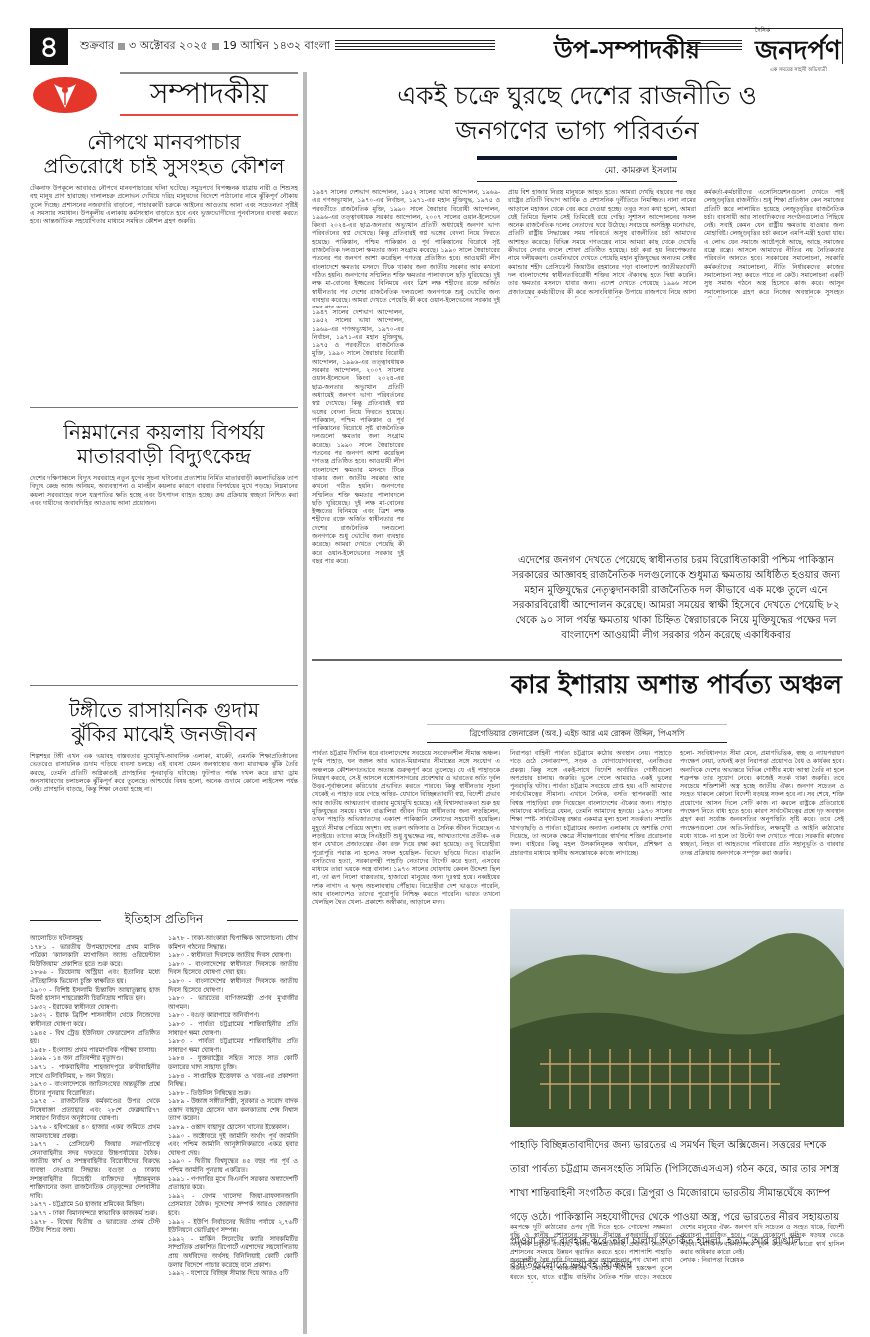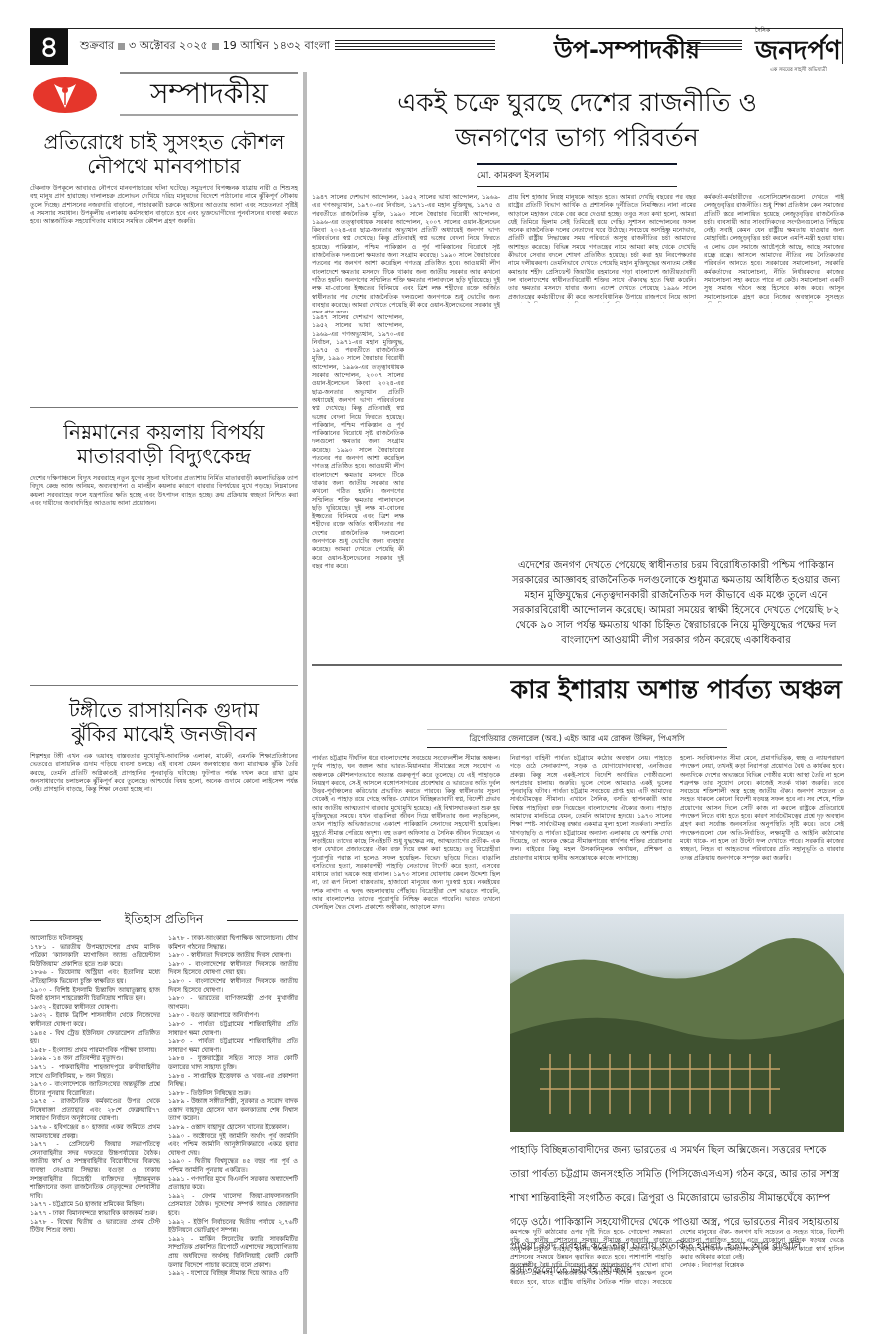--- a/index.html
+++ b/index.html
@@ -19,35 +19,35 @@
   .section-title { position: absolute; left: 484px; top: 2px; font-size: 24px; font-family: "DejaVu Sans", sans-serif; font-weight: bold; white-space: nowrap; color: #111; margin-left: 40px; }
   .brand { position: absolute; left: 725px; top: -4px; }
   .brand .small { font-size: 6px; font-family: "DejaVu Sans", sans-serif; display: block; }
   .brand .big { font-size: 26px; font-weight: bold; font-family: "DejaVu Sans", sans-serif; line-height: 28px; }
   .brand-tag { position: absolute; left: 770px; top: 66px; font-size: 5px; color: #333; font-family: "DejaVu Sans", sans-serif; }
 
   
   .left-col { position: absolute; left: 30px; top: 70px; width: 268px; }
   .ed-banner { position: relative; height: 48px; }
   .ed-logo { position: absolute; left: 2px; top: 6px; width: 66px; height: 38px; }
-  .ed-banner .ed-title { position: absolute; left: 90px; top: 2px; width: 178px; border-top: 2px solid #888; border-bottom: 2px solid #a3a3a3; font-size: 28px; text-align: center; line-height: 40px; font-family: "DejaVu Sans", sans-serif; }
+  .ed-banner .ed-title { position: absolute; left: 90px; top: 2px; width: 178px; border-top: 2px solid #888; border-bottom: 2px solid #ef4444; font-size: 28px; text-align: center; line-height: 40px; font-family: "DejaVu Sans", sans-serif; }
   .headline { font-family: "DejaVu Sans", sans-serif; font-size: 20px; text-align: center; line-height: 24px; margin-top: 12px; }
   .body-text { font-size: 6.2px; line-height: 8.3px; text-align: justify; color: #222; margin-top: 6px; overflow: hidden; }
   .art-sep { border-top: 1px solid #777; margin-top: 5px; }
 
   .history-title { display: flex; align-items: center; gap: 24px; margin-top: 8px; font-family: "DejaVu Sans", sans-serif; font-size: 12px; }
   .history-title .line { flex: 1; border-top: 1.5px solid #222; }
   .history-cols { display: flex; gap: 8px; margin-top: 4px; }
   .history-cols .col { flex: 1; font-size: 6.4px; line-height: 8.6px; text-align: justify; color: #222; }
 
   
   .vbar { position: absolute; left: 303px; top: 72px; width: 4px; height: 1262px; background: #bbb; }
   .right { position: absolute; left: 312px; top: 72px; width: 530px; }
-  .big-headline { font-family: "DejaVu Sans", sans-serif; font-size: 25px; text-align: center; line-height: 35px; margin-top: 13px; }
-  .byline { text-align: left; font-size: 9px; margin: 8px auto 0; width: 200px; border-top: 2px solid #0f172a; border-bottom: 1px solid #222; padding: 3px 0; font-family: "DejaVu Sans", sans-serif; }
+  .big-headline { font-family: "DejaVu Sans", sans-serif; font-size: 25px; text-align: center; line-height: 35px; margin-top: 6px; }
+  .byline { text-align: right; font-size: 9px; margin: 8px auto 0; width: 200px; border-top: 4px solid #0f172a; border-bottom: 1px solid #222; padding: 3px 0; font-family: "DejaVu Sans", sans-serif; }
   .art1 { position: relative; height: 465px; margin-top: 6px; }
   .col-a { position: absolute; left: 0; top: 0; width: 188px; }
   .col-b { position: absolute; left: 196px; top: 0; width: 188px; }
   .col-c { position: absolute; left: 392px; top: 0; width: 140px; }
   .photo1 { position: absolute; left: 100px; top: 120px; width: 430px; height: 238px; background: linear-gradient(135deg, #9fa8c8 0%, #dfe2ee 45%, #7d88b2 100%); overflow: hidden; }
   .caption1 { position: absolute; left: 196px; top: 364px; width: 336px; font-family: "DejaVu Sans", sans-serif; font-size: 10px; line-height: 15px; text-align: center; }
   .art2-sep { border-top: 2px solid #666; margin-top: 6px; }
   .headline2 { font-family: "DejaVu Sans", sans-serif; font-size: 25px; text-align: right; margin-top: 4px; font-weight: bold; }
   .byline2 { text-align: center; font-size: 8px; margin: 16px auto 0; width: 300px; border-top: 1px solid #bbb; border-bottom: 1px solid #222; padding: 2px 0; font-family: "DejaVu Sans", sans-serif; }
   .art2 { position: relative; height: 620px; margin-top: 6px; }
@@ -84,22 +84,22 @@
       <ellipse cx="33" cy="19" rx="32" ry="18" fill="#e5362b"></ellipse>
       <path d="M22 8 L33 32 L44 8 Q33 16 22 8 Z" fill="#fff"></path>
       <circle cx="33" cy="14" r="3" fill="#e5362b"></circle>
       <line x1="33" y1="17" x2="33" y2="29" stroke="#e5362b" stroke-width="1.5"></line>
     </svg>
     <div class="ed-title">সম্পাদকীয়</div>
   </div>
 
   <div>
     <div class="headline">
+      <div>নৌপথে মানবপাচার</div>
       <div>প্রতিরোধে চাই সুসংহত কৌশল</div>
-      <div>নৌপথে মানবপাচার</div>
     </div>
     <div class="body-text" style="height:218px">টেকনাফ উপকূলে আবারও নৌপথে মানবপাচারের ঘটনা ঘটেছে। সমুদ্রপথে বিপজ্জনক যাত্রায় নারী ও শিশুসহ বহু মানুষ প্রাণ হারাচ্ছে। দালালচক্র প্রলোভন দেখিয়ে দরিদ্র মানুষদের বিদেশে পাঠানোর নামে ঝুঁকিপূর্ণ নৌকায় তুলে দিচ্ছে। প্রশাসনের নজরদারি বাড়ানো, পাচারকারী চক্রকে আইনের আওতায় আনা এবং সচেতনতা সৃষ্টিই এ সমস্যার সমাধান। উপকূলীয় এলাকায় কর্মসংস্থান বাড়াতে হবে এবং ভুক্তভোগীদের পুনর্বাসনের ব্যবস্থা করতে হবে। আন্তর্জাতিক সহযোগিতার মাধ্যমে সমন্বিত কৌশল গ্রহণ জরুরি।</div>
   </div>
   <div class="art-sep"></div>
 
   <div>
     <div class="headline">
       <div>নিম্নমানের কয়লায় বিপর্যয়</div>
       <div>মাতারবাড়ী বিদ্যুৎকেন্দ্র</div>
     </div>

